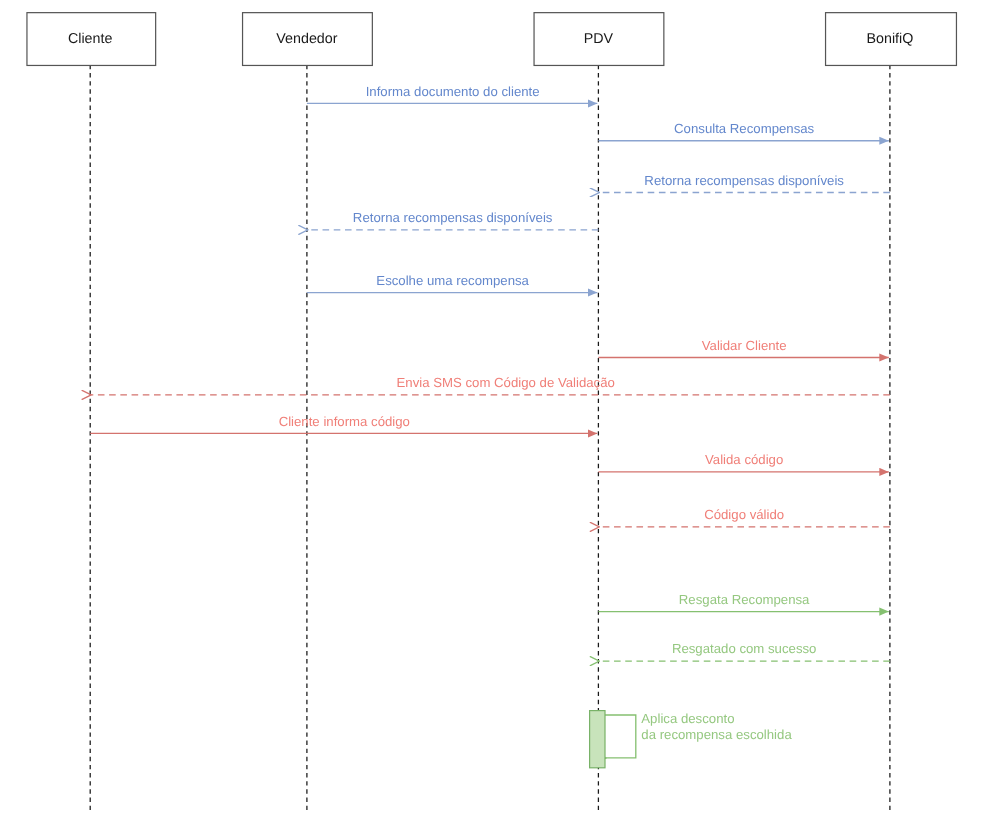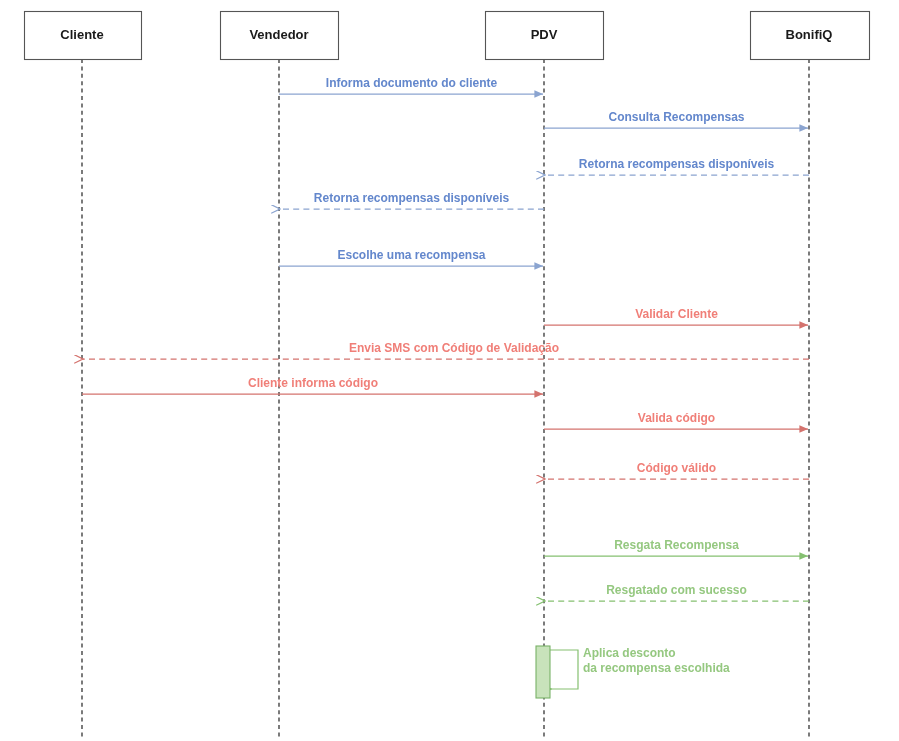--- a/index.html
+++ b/index.html
@@ -70,21 +70,21 @@
     stroke-width: 1.1;
   }
   .loop-path {
     fill: none;
     stroke-width: 1.2;
   }
 </style>
 </head>
 <body>
 
-<div id="diagram-root" style="width: 899px; height: 741px; background: rgb(255, 255, 255); font-weight: bold;">
+<div id="diagram-root" style="width: 899px; height: 741px; background: rgb(255, 255, 255);">
   <svg id="diagram-svg" viewBox="0 0 899 741" xmlns="http://www.w3.org/2000/svg">
     <defs id="svg-defs">
         <marker id="ah-blue-r" markerWidth="9" markerHeight="8" refX="8.6" refY="4" orient="auto" markerUnits="userSpaceOnUse">
           <path d="M0,0.3 L8.6,4 L0,7.7 z" fill="#8ba4d0"></path>
         </marker>
         <marker id="ah-blue-l" markerWidth="10" markerHeight="9" refX="0.6" refY="4.5" orient="auto" markerUnits="userSpaceOnUse">
           <path d="M9.4,0.2 L0.7,4.5 L9.4,8.8" fill="none" stroke="#8ba4d0" stroke-width="1.25" stroke-linecap="butt" stroke-linejoin="miter"></path>
         </marker>
         <marker id="ah-red-r" markerWidth="9" markerHeight="8" refX="8.6" refY="4" orient="auto" markerUnits="userSpaceOnUse">
           <path d="M0,0.3 L8.6,4 L0,7.7 z" fill="#d4736e"></path>

